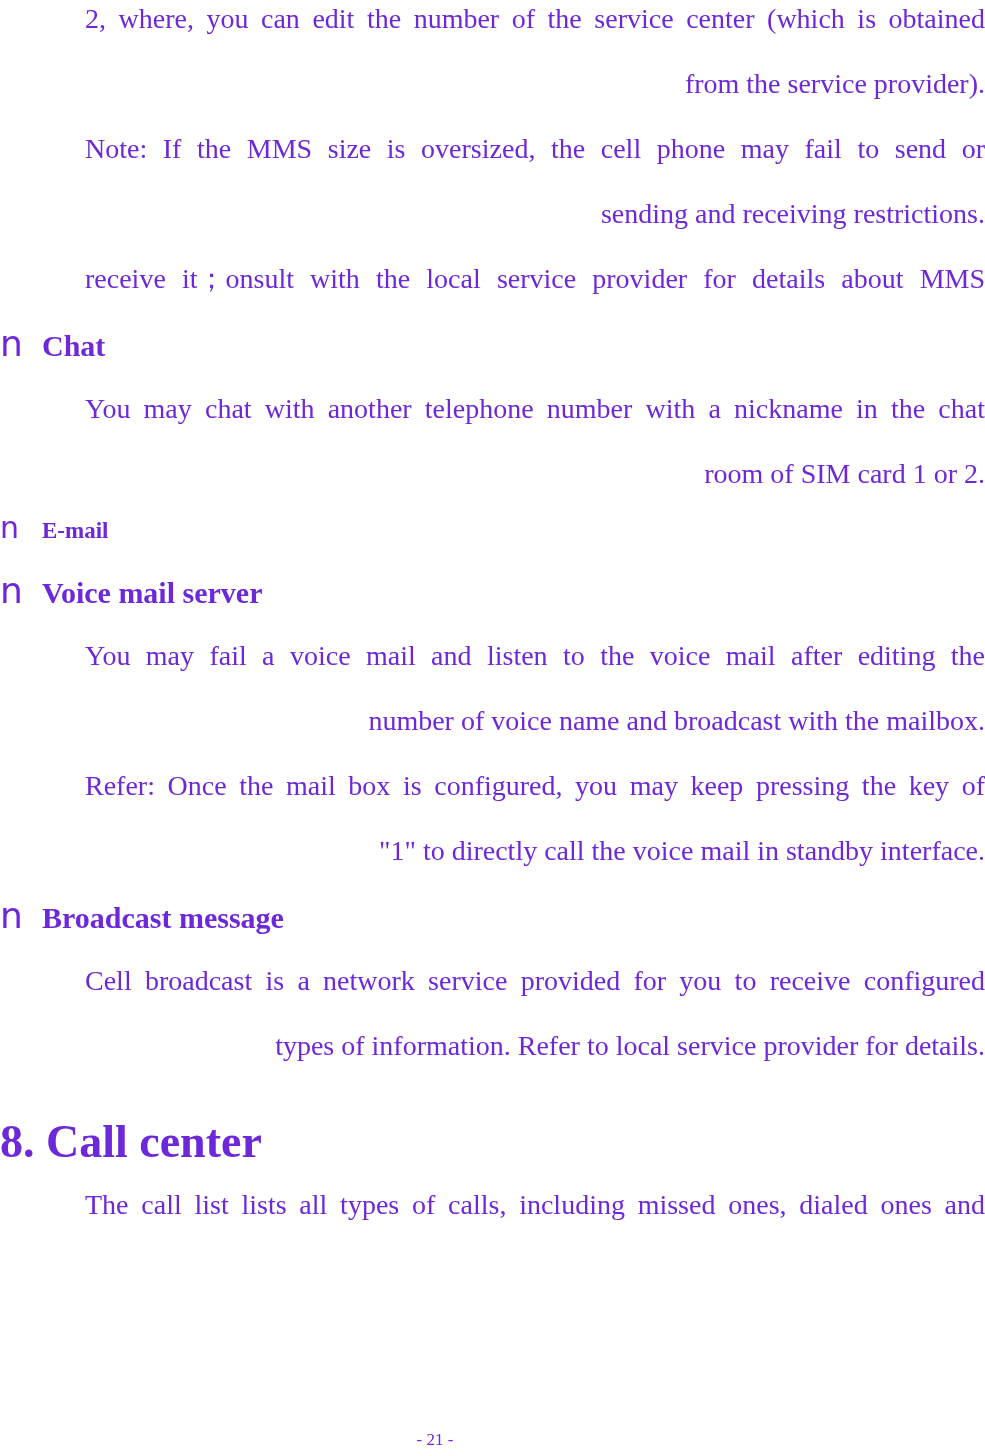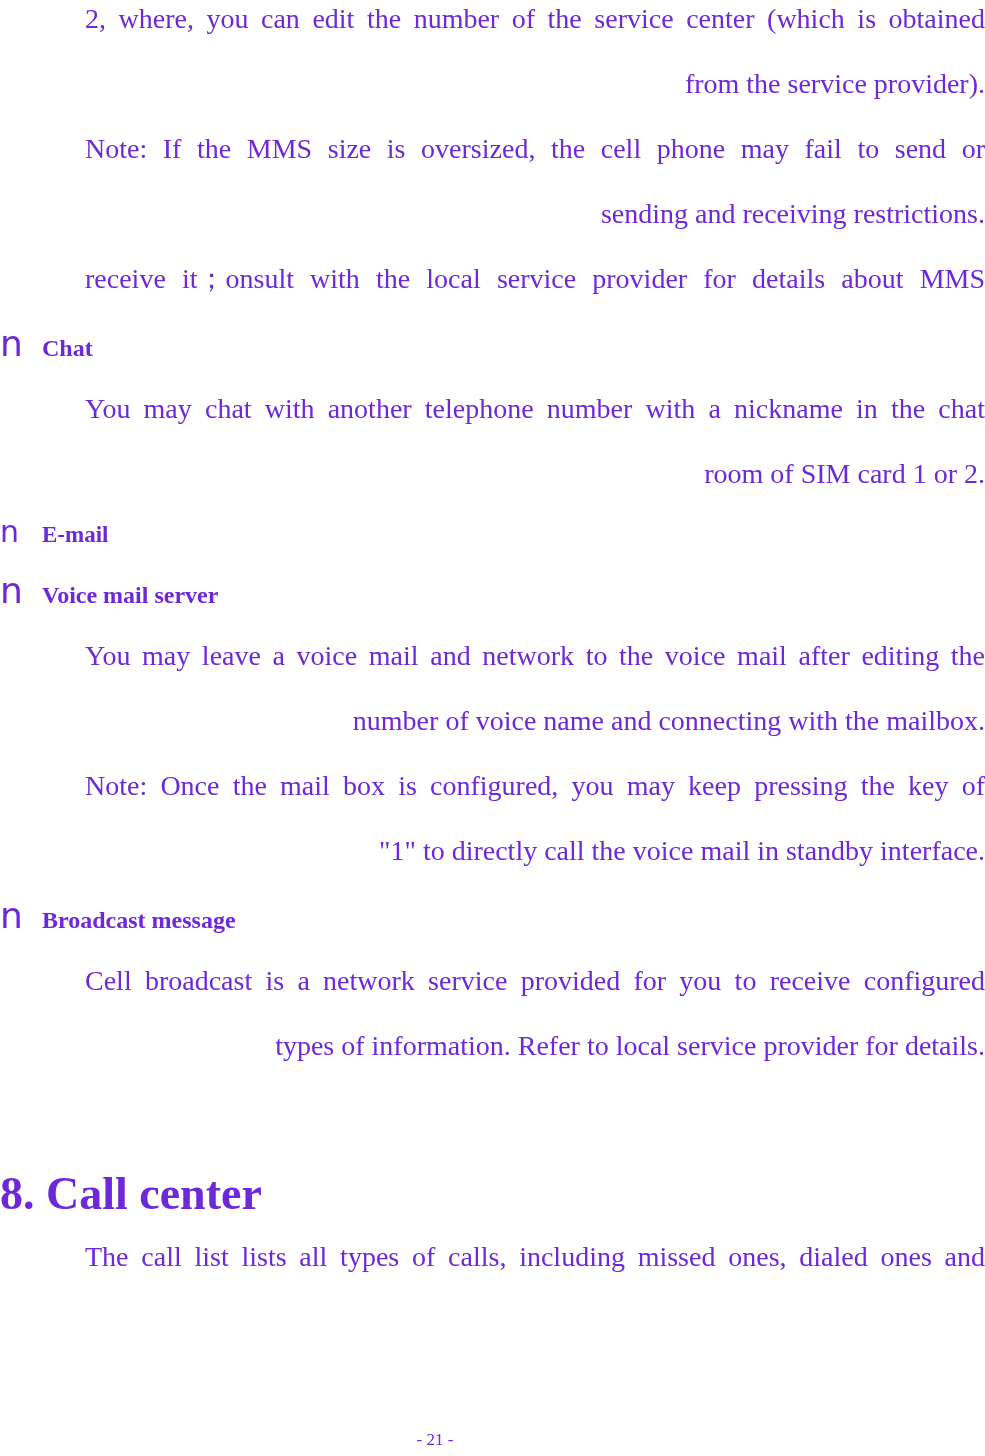--- a/index.html
+++ b/index.html
@@ -48,39 +48,39 @@
   }
   .bullet-marker {
     display: inline-block;
     width: 42px;
     font-family: "DejaVu Sans", "Liberation Sans", sans-serif;
     font-size: 36px;
     font-weight: normal;
   }
   .bullet-label {
     font-weight: bold;
-    font-size: 24px;
+    font-size: 30px;
   }
   .bullet-row.small {
     height: 52px;
-    line-height: 52px;
+    line-height: 44px;
   }
   .bullet-row.small .bullet-marker {
     font-size: 30px;
   }
   .bullet-row.small .bullet-label {
     font-size: 23px;
   }
   .bullet-row.indented {
     padding-left: 19px;
     margin-top: 46px;
   }
   
   .heading {
-    margin-top: 86px;
+    margin-top: 34px;
     height: 60px;
     line-height: 60px;
     font-size: 46px;
     font-weight: bold;
   }
   
   .footer {
     position: absolute;
     top: 1430px;
     left: 5px;
@@ -98,23 +98,23 @@
       <div class="pline jline">2, where, you can edit the number of the service center (which is obtained</div>
       <div class="pline lline">from the service provider).</div>
       <div class="pline jline">Note: If the MMS size is oversized, the cell phone may fail to send or</div>
       <div class="pline lline">sending and receiving restrictions.</div>
       <div class="pline jline">receive it；onsult with the local service provider for details about MMS</div>
       <div class="bullet-row"><span class="bullet-marker">n</span><span class="bullet-label">Chat</span></div>
       <div class="pline jline">You may chat with another telephone number with a nickname in the chat</div>
       <div class="pline lline">room of SIM card 1 or 2.</div>
       <div class="bullet-row small"><span class="bullet-marker">n</span><span class="bullet-label">E-mail</span></div>
       <div class="bullet-row"><span class="bullet-marker">n</span><span class="bullet-label">Voice mail server</span></div>
-      <div class="pline jline">You may leave a voice mail and network to the voice mail after editing the</div>
-      <div class="pline lline">number of voice name and connecting with the mailbox.</div>
-      <div class="pline jline">Note: Once the mail box is configured, you may keep pressing the key of</div>
+      <div class="pline jline">You may fail a voice mail and listen to the voice mail after editing the</div>
+      <div class="pline lline">number of voice name and broadcast with the mailbox.</div>
+      <div class="pline jline">Refer: Once the mail box is configured, you may keep pressing the key of</div>
       <div class="pline lline">"1" to directly call the voice mail in standby interface.</div>
       <div class="bullet-row"><span class="bullet-marker">n</span><span class="bullet-label">Broadcast message</span></div>
       <div class="pline jline">Cell broadcast is a network service provided for you to receive configured</div>
       <div class="pline lline">types of information. Refer to local service provider for details.</div>
       <div class="heading">8. Call center</div>
       <div class="pline jline">The call list lists all types of calls, including missed ones, dialed ones and</div>
     </div>
   <div class="footer">- 21 -</div>
 </div>
 

